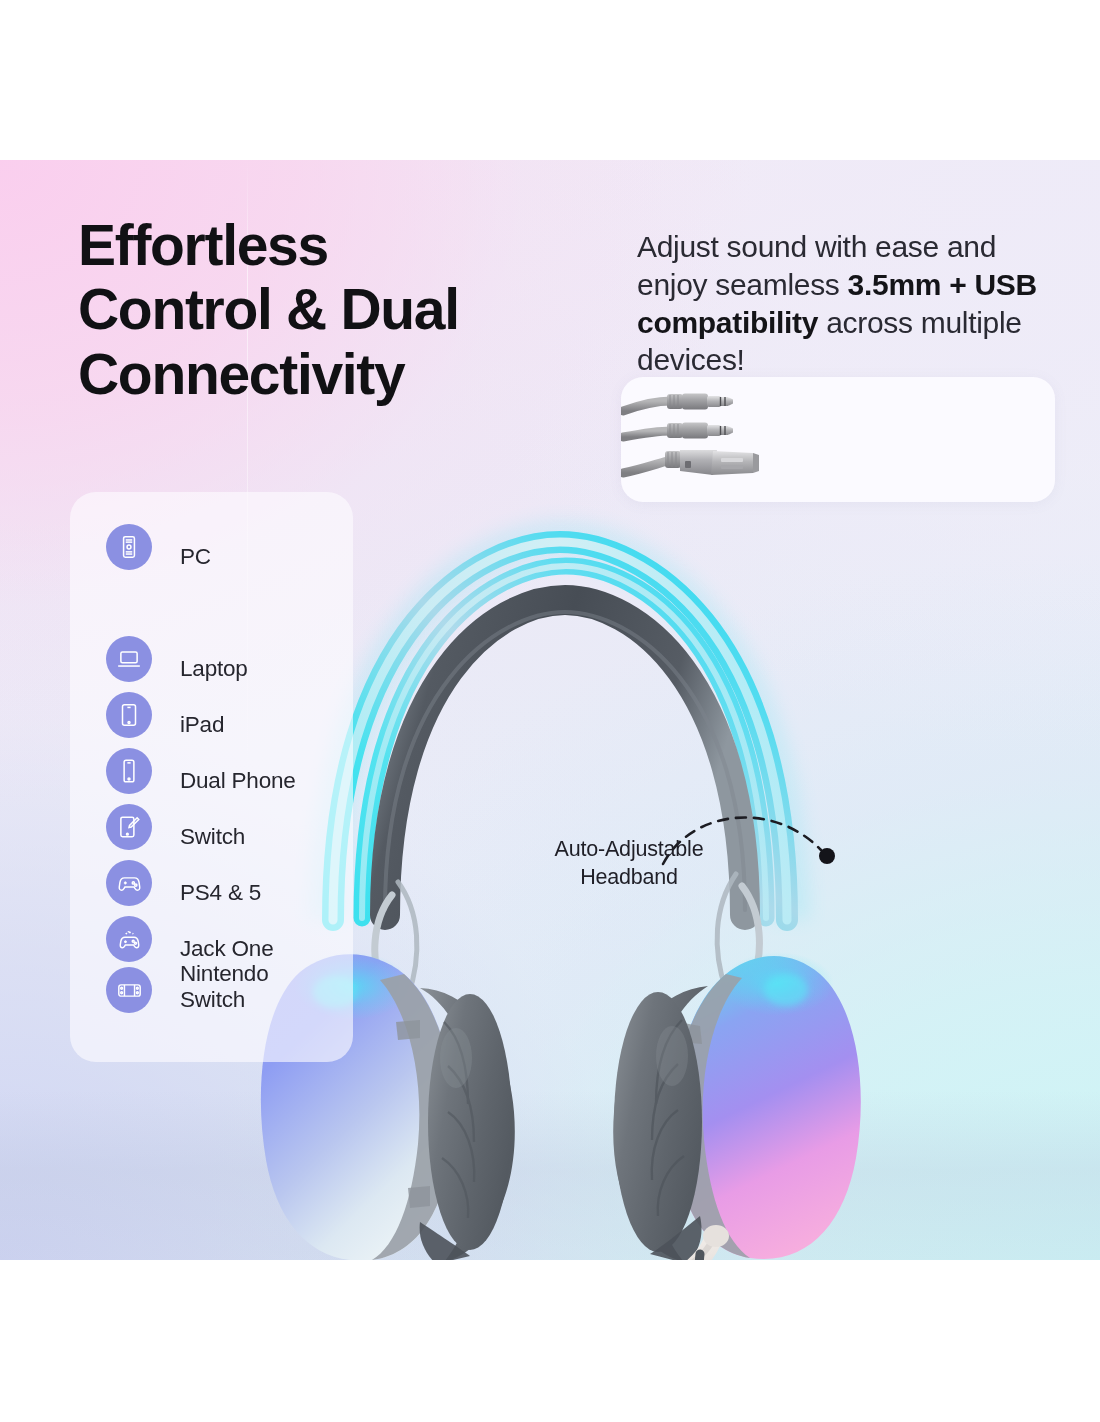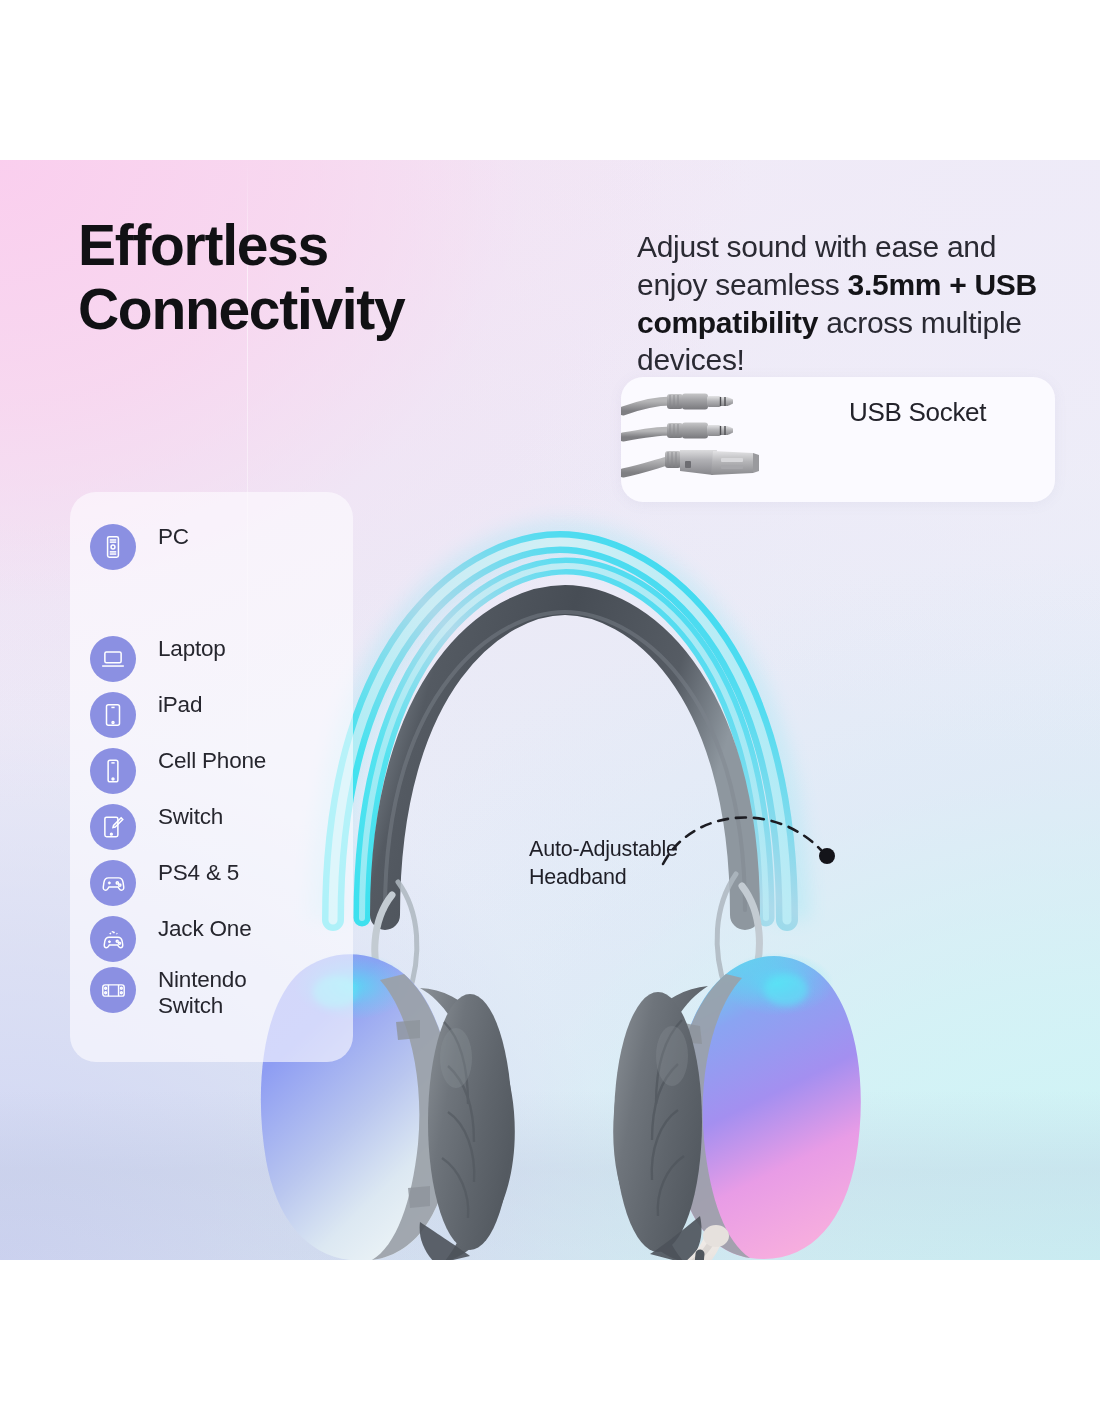--- a/index.html
+++ b/index.html
@@ -74,40 +74,40 @@
   #connector-caption span { display: block; }
 
   
   #devices-card {
     position: absolute; left: 70px; top: 492px;
     width: 283px; height: 570px;
     background: rgba(253,251,255,0.62);
     border-radius: 26px;
   }
   .device-row {
-    position: absolute; left: 20px;
-    display: flex; align-items: flex-start; gap: 22px;
+    position: absolute; left: 36px;
+    display: flex; align-items: flex-end; gap: 28px;
     height: 46px;
   }
   .device-icon {
     width: 46px; height: 46px; min-width: 46px;
     border-radius: 50%;
     background: #8b90e2;
     display: flex; align-items: center; justify-content: center;
   }
   .device-icon svg { display: block; }
   .device-label {
     font-size: 22.5px; line-height: 1.16; color: #26262e; letter-spacing: -0.2px;
     white-space: pre-line;
   }
 
   
   #callout {
     position: absolute; left: 529px; top: 836px;
-    width: 200px; text-align: left;
+    width: 200px; text-align: center;
     font-size: 21.5px; line-height: 1.3; color: #1f1f27; letter-spacing: -0.2px;
   }
   #callout span { display: block; }
   #callout-arc { position: absolute; left: 655px; top: 786px; width: 200px; height: 90px; }
 
   
   #product { position: absolute; left: 0; top: 0; width: 1100px; height: 1100px; }
 </style>
 </head>
 <body>
@@ -272,20 +272,21 @@
       <ellipse cx="566" cy="1134" rx="8" ry="6" fill="#ffffff" opacity="0.8"></ellipse>
 
       <ellipse cx="716" cy="1076" rx="13" ry="11" fill="#e6e1dd"></ellipse>
 
       <path d="M700 1094 C696 1130 700 1180 706 1222 C710 1252 712 1268 712 1280" fill="none" stroke="#50565d" stroke-width="9" stroke-linecap="round"></path>
     </svg>
   </div>
 
   <h1 id="headline">
     <span class="ln">Effortless</span>
+    <span class="ln">Control &amp; Dual</span>
     <span class="ln">Connectivity</span>
   </h1>
 
   <p id="intro"><span>Adjust sound with ease and enjoy seamless </span><b>3.5mm + USB compatibility</b><span> across multiple devices!</span></p>
 
   <div id="connector-card">
     <svg id="connector-art" viewBox="0 0 235 125">
       <defs>
         <linearGradient id="gCable" x1="0" y1="0" x2="0" y2="1">
           <stop offset="0%" stop-color="#b6b6b8"></stop>
@@ -351,21 +352,20 @@
         </g>
         <path d="M59 73 L96 73 L92 98 L59 94 Z" fill="url(#gUsbShell)"></path>
         <rect x="64" y="84" width="6" height="7" rx="1" fill="#6d6d72"></rect>
         <path d="M92 74 L132 76 L132 96 L90 98 Z" fill="url(#gMetal)"></path>
         <rect x="100" y="81" width="22" height="4" rx="1" fill="#d7d7da"></rect>
         <rect x="100" y="88" width="22" height="4" rx="1" fill="#a7a7ab"></rect>
         <path d="M132 76 L138 78 L138 94 L132 96 Z" fill="#9a9a9e"></path>
       </g>
     </svg>
     <div id="connector-caption">
-      <span>USB Socket</span>
     </div>
   </div>
 
   <div id="devices-card">
 
     <div class="device-row" style="top:32px">
       <span class="device-icon">
         <svg width="26" height="26" viewBox="0 0 24 24" fill="none" stroke="#ffffff" stroke-width="1.4">
           <rect x="7" y="2.5" width="10" height="19" rx="1.6"></rect>
           <line x1="9" y1="5.5" x2="15" y2="5.5"></line>
@@ -401,21 +401,21 @@
     </div>
 
     <div class="device-row" style="top:256px">
       <span class="device-icon">
         <svg width="26" height="26" viewBox="0 0 24 24" fill="none" stroke="#ffffff" stroke-width="1.4">
           <rect x="7.5" y="2" width="9" height="20" rx="1.8"></rect>
           <line x1="10.5" y1="4.5" x2="13.5" y2="4.5"></line>
           <circle cx="12" cy="19.3" r="0.9"></circle>
         </svg>
       </span>
-      <span class="device-label">Cell Phone</span>
+      <span class="device-label">Dual Phone</span>
     </div>
 
     <div class="device-row" style="top:312px">
       <span class="device-icon">
         <svg width="26" height="26" viewBox="0 0 24 24" fill="none" stroke="#ffffff" stroke-width="1.4">
           <rect x="4.5" y="3" width="12" height="18" rx="1.6"></rect>
           <circle cx="10.5" cy="18.6" r="0.8"></circle>
           <path d="M19.5 3.5 L21 5 L14 12 L12 12.5 L12.5 10.5 Z"></path>
         </svg>
       </span>

